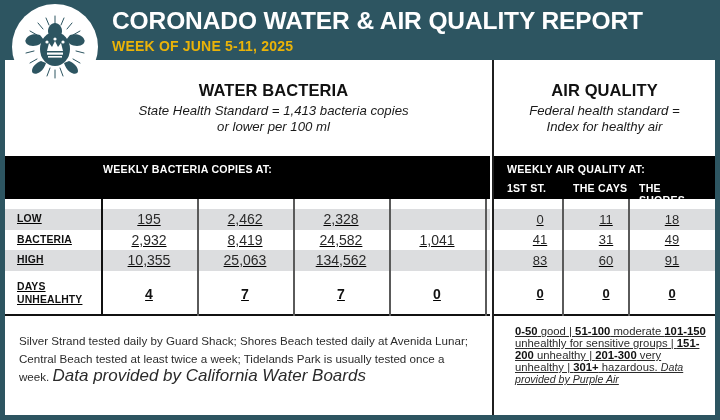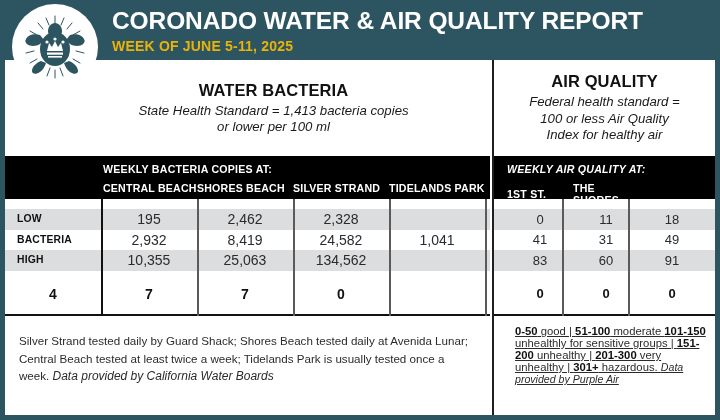--- a/index.html
+++ b/index.html
@@ -87,38 +87,38 @@
   .panel-left .intro{ padding-left:58px; }
 
   
   .blackband{
     position:relative;
     height:43px;
     background:#000000;
     color:#ffffff;
   }
   .panel-left .blackband .bb-pad{ padding-left:98px; }
-  .panel-right .blackband .bb-pad{ padding-left:13px;font-style:italic; }
+  .panel-right .blackband .bb-pad{ padding-left:13px; }
   .bb-title{
     font-size:10.6px; font-weight:bold; letter-spacing:0.25px;
     padding-top:7px;
   }
   .bb-cols{
     display:flex;
     font-size:10.6px; font-weight:bold; letter-spacing:0.2px;
     padding-top:7px;
   }
   .panel-left .bb-cols{ padding-left:98px; }
-  .panel-right .bb-cols{ padding-left:13px;align-items:center; }
+  .panel-right .bb-cols{ padding-left:13px; }
   .bb-col-l0{ width:94px; }
   .bb-col-l{ width:96px; }
   .bb-col-r0{ width:66px; }
   .bb-col-r{ width:66px; }
   .spacer-row{ height:10px; background:#fff; }
-  .drow{ display:flex; height:20.5px; align-items:center; }
+  .drow{ display:flex; height:20.5px; align-items:center;text-decoration:underline; }
   .drow.shade{ background:#dcdddf; }
   .drow.tall{ height:46px; align-items:center; }
   .rlabel{
     width:96px;
     padding-left:12px;
     font-size:10.4px; font-weight:bold; color:#111;
     letter-spacing:0.15px;
     line-height:12.5px;
   }
   .rcell{
@@ -139,21 +139,21 @@
 
   .tablewrap{ position:relative; height:117px; }
   .panel-left .tablewrap{ border-bottom:2px solid #111; }
   .panel-right .tablewrap{ border-bottom:2px solid #111; }
 
   
   .foot-left{
     padding:16px 14px 0 14px;
     font-size:11.6px; color:#2b2b2b; line-height:17.5px;
   }
-  .foot-left .src{ font-style:italic; font-size:12px; }
+  .foot-left .src{ font-style:italic; font-size:17px; }
   .foot-right{
     padding:9px 8px 0 21px;
     font-size:11.3px; color:#2b2b2b; line-height:12px;text-decoration:underline;
   }
   .foot-right b{ color:#111; }
   .foot-right .src{ font-style:italic; font-size:10.6px; }
 </style>
 </head>
 <body>
 
@@ -215,26 +215,20 @@
       <div class="intro">
         <div class="intro-title">WATER BACTERIA</div>
         <div class="intro-sub">State Health Standard  = 1,413 bacteria copies</div>
         <div class="intro-sub">or lower per 100 ml</div>
       </div>
 
       <div class="blackband">
         <div class="bb-pad">
           <div class="bb-title">WEEKLY BACTERIA COPIES AT:</div>
         </div>
-        <div class="bb-cols">
-          <span class="bb-col-l0">CENTRAL BEACH</span>
-          <span class="bb-col-l">SHORES BEACH</span>
-          <span class="bb-col-l">SILVER STRAND</span>
-          <span class="bb-col-l">TIDELANDS PARK</span>
-        </div>
       </div>
 
       <div class="tablewrap">
         <div class="vrule black" style="left:96px;height:117px;"></div>
         <div class="vrule" style="left:192px;height:117px;"></div>
         <div class="vrule" style="left:288px;height:117px;"></div>
         <div class="vrule" style="left:384px;height:117px;"></div>
         <div class="vrule" style="left:480px;height:117px;"></div>
 
         <div class="spacer-row"></div>
@@ -257,48 +251,52 @@
 
         <div class="drow shade">
           <div class="rlabel">HIGH</div>
           <div class="rcell">10,355</div>
           <div class="rcell">25,063</div>
           <div class="rcell">134,562</div>
           <div class="rcell"></div>
         </div>
 
         <div class="drow tall">
+          <div class="rlabel">
+            <div>DAYS</div>
+            <div>UNHEALHTY</div>
+          </div>
           <div class="rcell bold">4</div>
           <div class="rcell bold">7</div>
           <div class="rcell bold">7</div>
           <div class="rcell bold">0</div>
         </div>
       </div>
 
       <div class="foot-left">
         <span>Silver Strand tested daily by Guard Shack; Shores Beach tested daily at Avenida Lunar; Central Beach tested at least twice a week; Tidelands Park is usually tested once a week.</span>
         <span class="src">Data provided by California Water Boards</span>
       </div>
     </div>
 
     <div class="panel-right">
 
       <div class="intro">
         <div class="intro-title">AIR QUALITY</div>
         <div class="intro-sub">Federal health standard =</div>
-        <div class="intro-sub">100 or less Air Quality</div>
         <div class="intro-sub">Index for healthy air</div>
       </div>
 
       <div class="blackband">
         <div class="bb-pad">
           <div class="bb-title">WEEKLY AIR QUALITY AT:</div>
         </div>
         <div class="bb-cols">
           <span class="bb-col-r0">1ST ST.</span>
+          <span class="bb-col-r">THE CAYS</span>
           <span class="bb-col-r">THE SHORES</span>
         </div>
       </div>
 
       <div class="tablewrap">
         <div class="vrule" style="left:68px;height:117px;"></div>
         <div class="vrule" style="left:134px;height:117px;"></div>
 
         <div class="spacer-row"></div>
 

